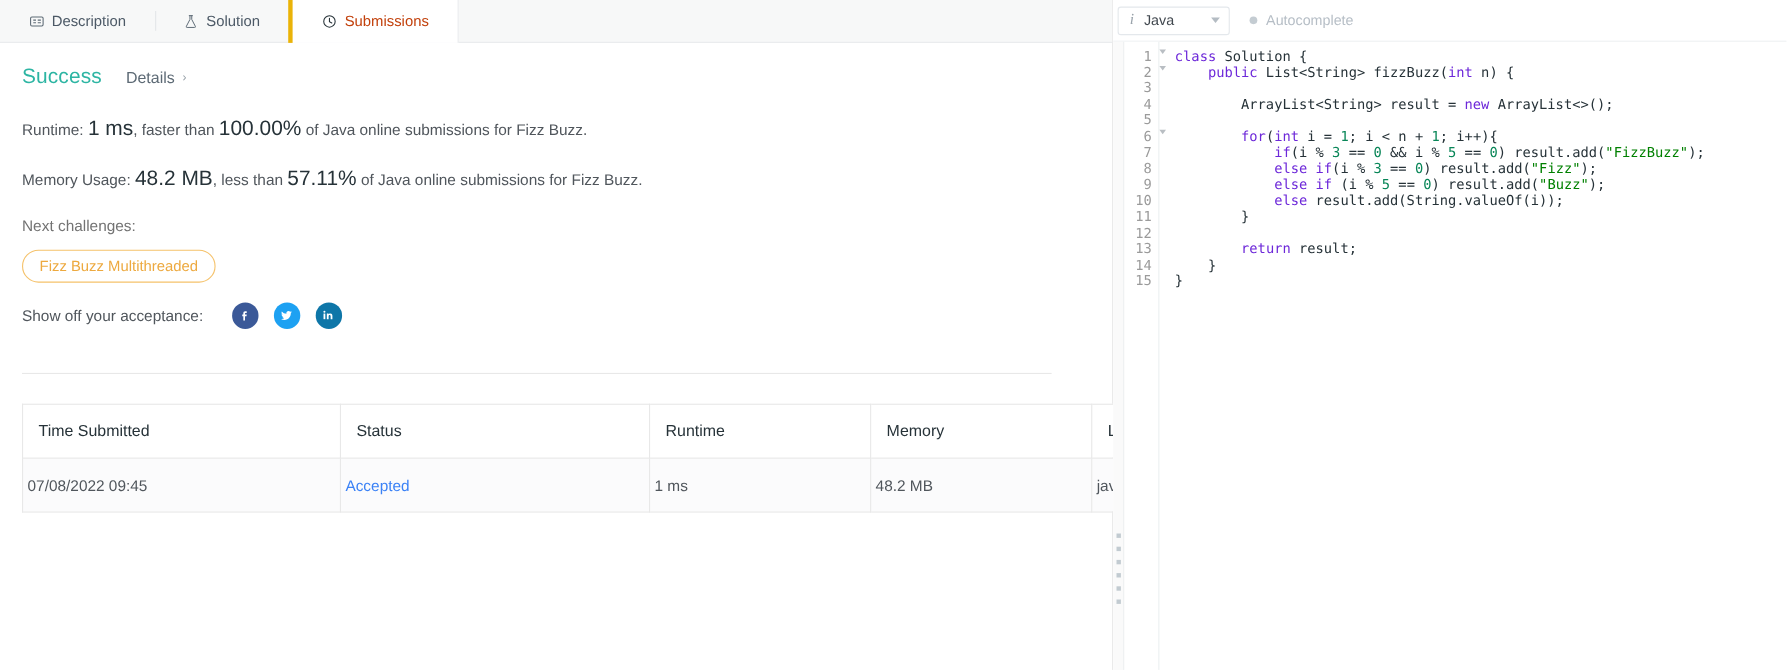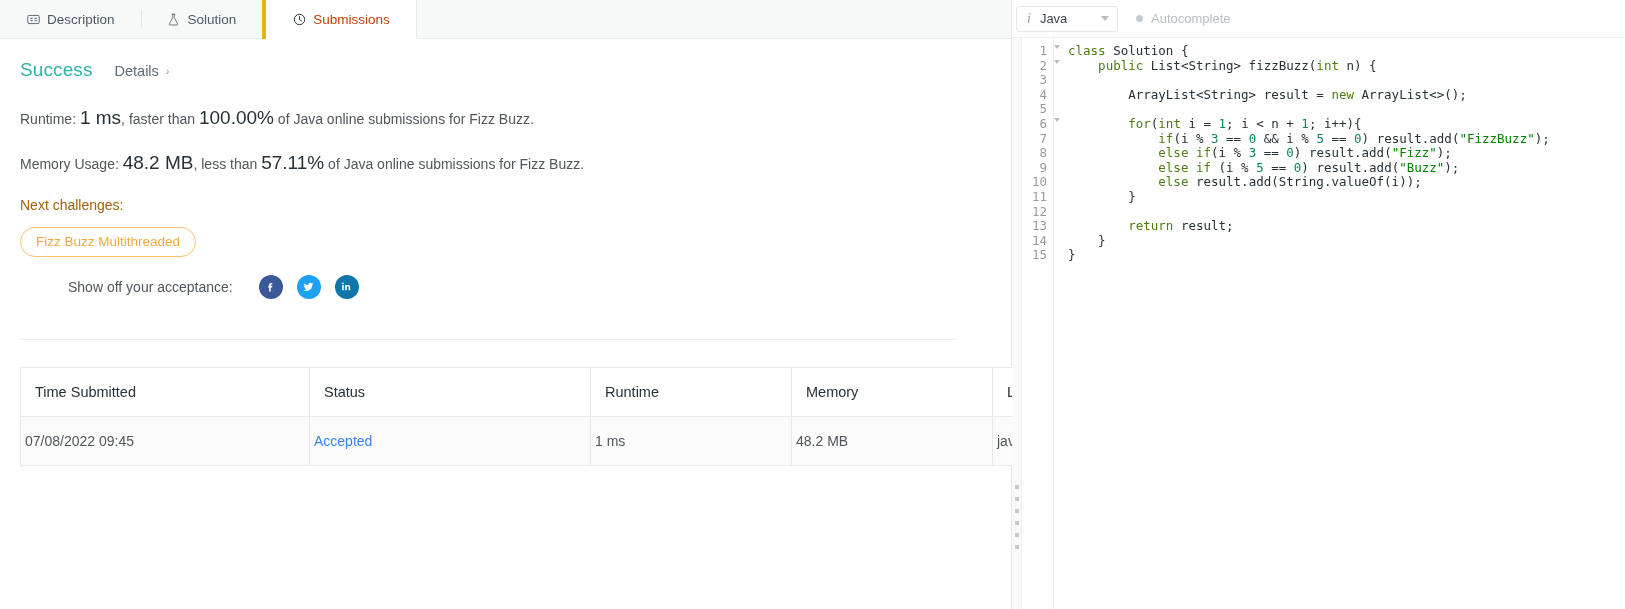--- a/index.html
+++ b/index.html
@@ -125,21 +125,21 @@
     margin-bottom: 22px;
     line-height: 1.2;
   }
   .metric-line .big {
     font-size: 19px;
     color: #263238;
   }
 
   .next-label {
     font-size: 14px;
-    color: #a16207;
+    color: #737373;
     margin-bottom: 14px;
   }
   .challenge-chip {
     display: inline-block;
     border: 1px solid #f5c26b;
     border-radius: 20px;
     color: #eda93f;
     background: #fff;
     font-size: 13.5px;
     padding: 6px 15px 7px 15px;
@@ -150,21 +150,20 @@
   .share-row {
     display: flex;
     align-items: center;
     gap: 0;
     margin-bottom: 40px;
   }
   .share-label {
     font-size: 14px;
     color: #50565c;
     margin-right: 26px;
-    margin-left: 48px;
   }
   .social {
     width: 24px;
     height: 24px;
     border-radius: 50%;
     display: inline-flex;
     align-items: center;
     justify-content: center;
     margin-right: 14px;
     cursor: pointer;
@@ -309,21 +308,21 @@
     border-top: 4px solid #b9bec3;
   }
   .code-area {
     flex: 1;
     padding: 6px 0 0 14px;
     white-space: pre;
     overflow: hidden;
     color: #263238;
   }
   .code-area .line { min-height: 14.6px; }
-  .kw  { color: #4d7c0f; }
+  .kw  { color: #6d28d9; }
   .num { color: #098658; }
   .str { color: #008000; }
 
   
   .splitter {
     position: absolute;
     left: 1012px;
     top: 38px;
     width: 10px;
     height: 571px;

